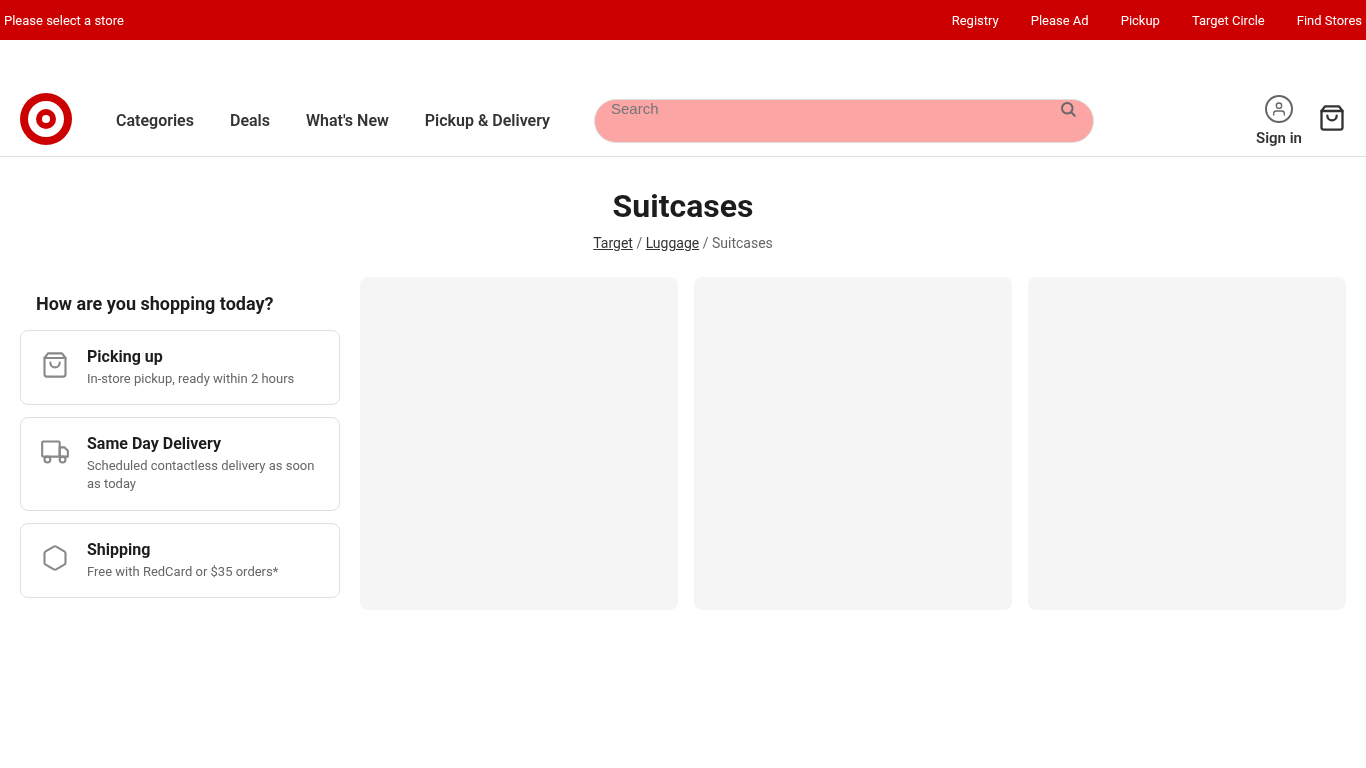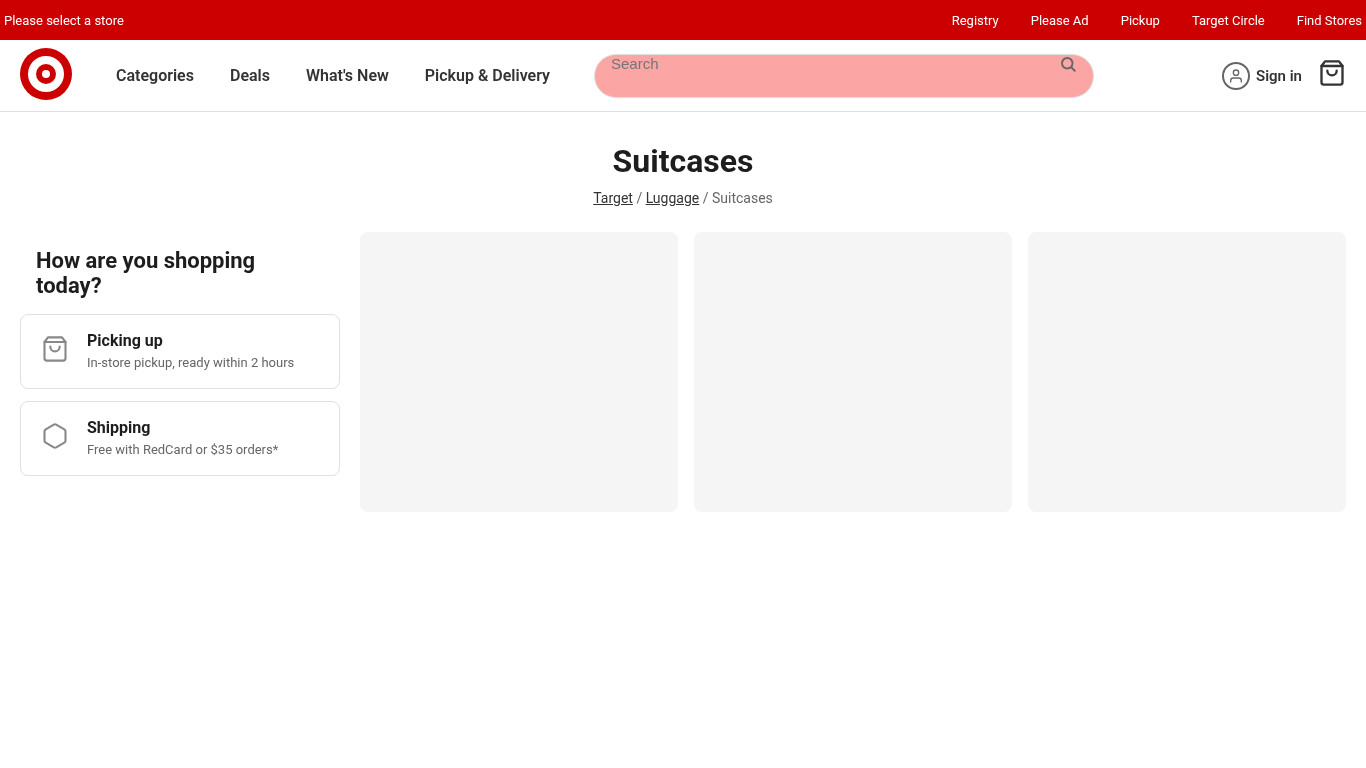--- a/index.html
+++ b/index.html
@@ -26,20 +26,21 @@
     }
 
     
     .header {
       display: flex;
       align-items: center;
       padding: 0 20px;
       height: 72px;
       border-bottom: 1px solid #e0e0e0;
       gap: 20px;
+      margin-top: 45px;
     }
     .logo-container { flex-shrink: 0; }
     .logo {
       width: 52px;
       height: 52px;
     }
     .nav {
       display: flex;
       align-items: center;
       gap: 8px;
@@ -89,20 +90,21 @@
     }
     .sign-in {
       display: flex;
       align-items: center;
       gap: 6px;
       cursor: pointer;
       font-size: 15px;
       font-weight: 600;
       color: #333;
       text-decoration: none;
+      flex-direction: column;
     }
     .user-icon {
       width: 28px;
       height: 28px;
       border-radius: 50%;
       border: 2px solid #666;
       display: flex;
       align-items: center;
       justify-content: center;
       font-size: 14px;
@@ -147,21 +149,21 @@
       gap: 20px;
       margin-top: 10px;
     }
 
     
     .sidebar {
       width: 320px;
       flex-shrink: 0;
     }
     .sidebar-title {
-      font-size: 22px;
+      font-size: 18px;
       font-weight: 700;
       color: #1d1d1d;
       margin-bottom: 16px;
       padding: 16px 16px 0;
     }
     .shopping-option {
       background: #fff;
       border: 1px solid #e0e0e0;
       border-radius: 8px;
       padding: 16px;
@@ -294,20 +296,34 @@
             <line x1="3" y1="6" x2="21" y2="6"></line>
             <path d="M16 10a4 4 0 0 1-8 0"></path>
           </svg>
         </div>
         <div class="option-text">
           <div class="option-title">Picking up</div>
           <div class="option-desc">In-store pickup, ready within 2 hours</div>
         </div>
       </div>
 
+      <div class="shopping-option">
+        <div class="option-icon">
+          <svg width="28" height="28" viewBox="0 0 24 24" fill="none" stroke="#888" stroke-width="1.8" stroke-linecap="round" stroke-linejoin="round">
+            <rect x="1" y="3" width="15" height="13" rx="1"></rect>
+            <path d="M16 8h4l3 3v5h-7V8z"></path>
+            <circle cx="5.5" cy="18.5" r="2.5"></circle>
+            <circle cx="18.5" cy="18.5" r="2.5"></circle>
+          </svg>
+        </div>
+        <div class="option-text">
+          <div class="option-title">Same Day Delivery</div>
+          <div class="option-desc">Scheduled contactless delivery as soon as today</div>
+        </div>
+      </div>
 
       <div class="shopping-option">
         <div class="option-icon">
           <svg width="28" height="28" viewBox="0 0 24 24" fill="none" stroke="#888" stroke-width="1.8" stroke-linecap="round" stroke-linejoin="round">
             <path d="M21 16V8a2 2 0 0 0-1-1.73l-7-4a2 2 0 0 0-2 0l-7 4A2 2 0 0 0 3 8v8a2 2 0 0 0 1 1.73l7 4a2 2 0 0 0 2 0l7-4A2 2 0 0 0 21 16z"></path>
           </svg>
         </div>
         <div class="option-text">
           <div class="option-title">Shipping</div>
           <div class="option-desc">Free with RedCard or $35 orders*</div>

